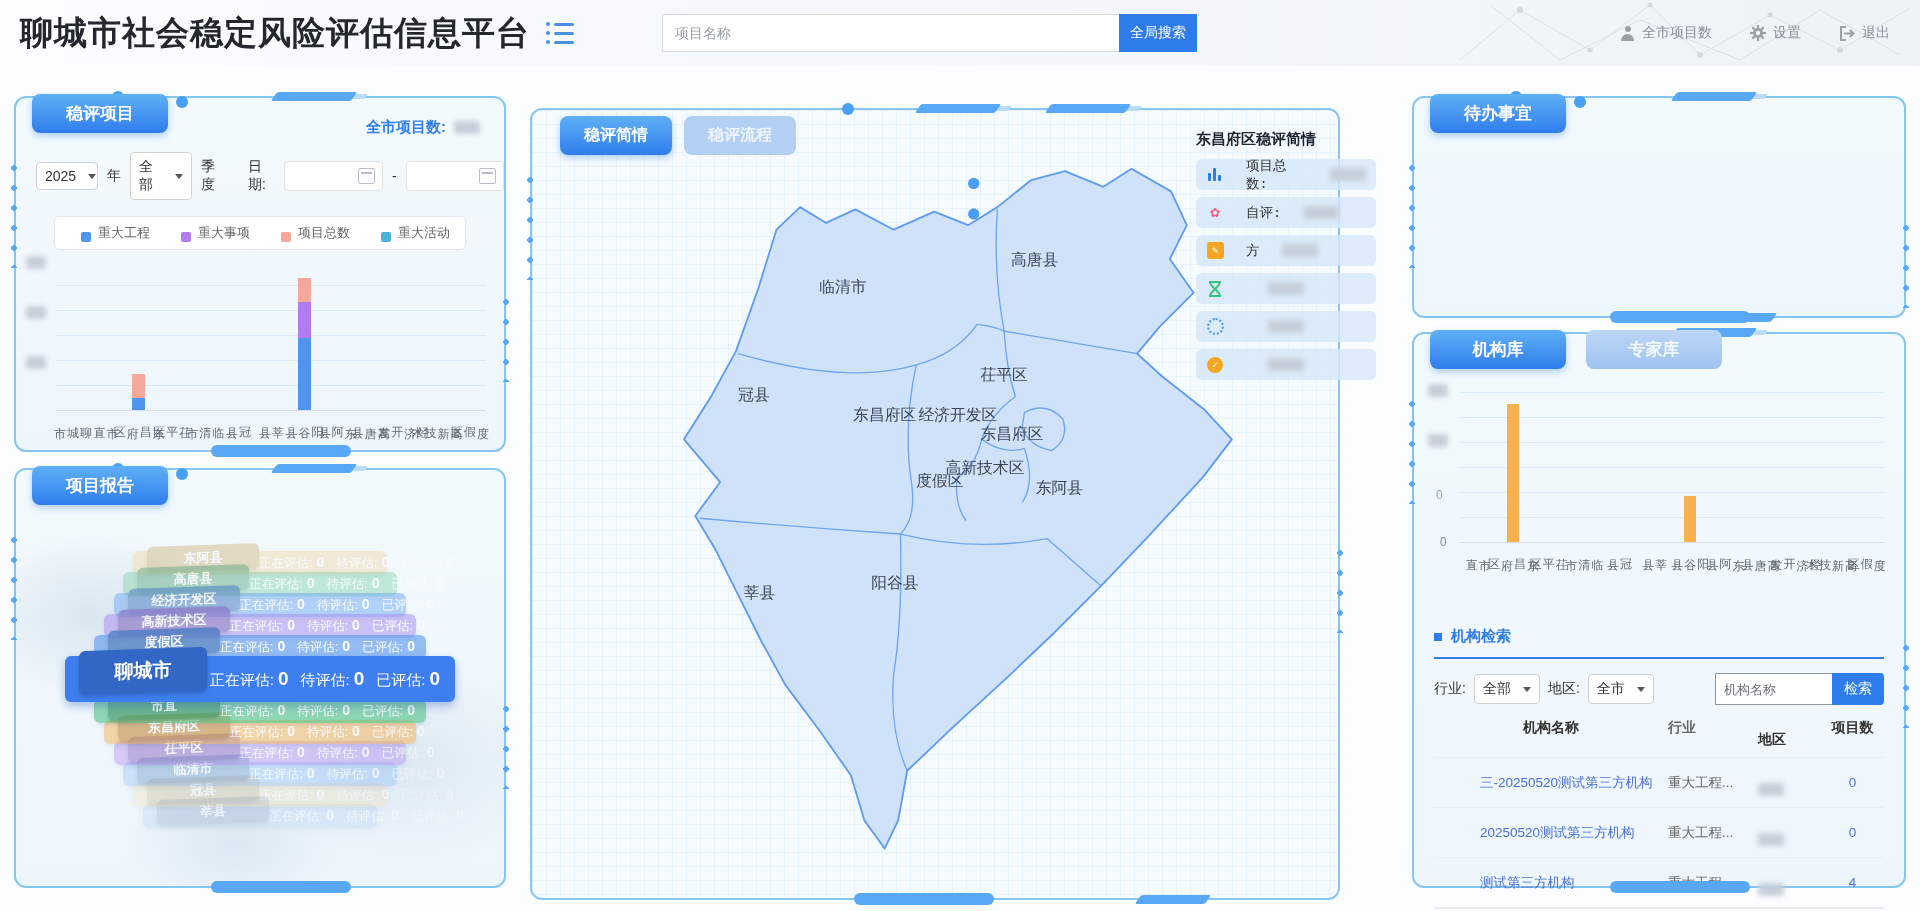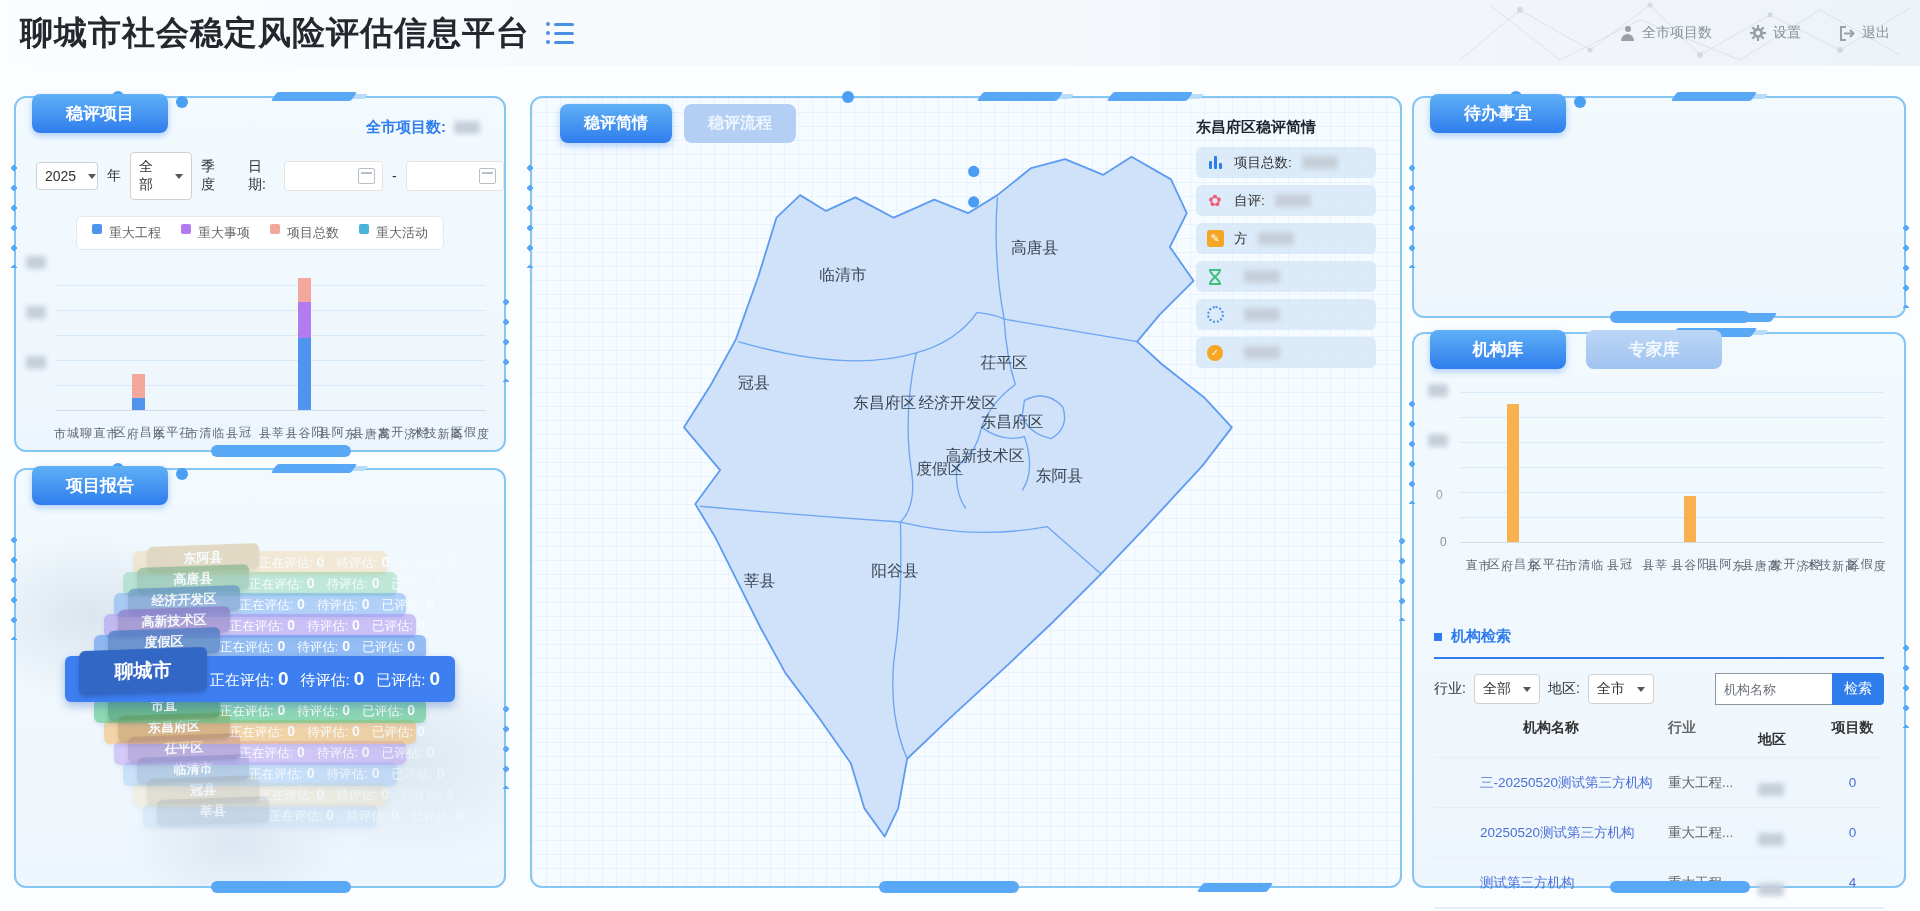--- a/index.html
+++ b/index.html
@@ -50,21 +50,21 @@
   .p-projects{left:14px;top:96px;width:492px;height:356px;}
   .total{position:absolute;top:20px;right:24px;color:#2f7ded;font-size:15px;font-weight:bold;display:flex;align-items:center;gap:8px;}
   .filters{display:flex;align-items:center;gap:9px;margin:54px 0 0 20px;font-size:14px;color:#333;}
   .select{border:1px solid #d0d0d0;border-radius:4px;padding:5px 8px;display:flex;align-items:center;gap:12px;
       background:#fff;cursor:pointer;min-width:44px;justify-content:space-between;}
   .chev{width:0;height:0;border-left:4px solid transparent;border-right:4px solid transparent;border-top:5px solid #555;}
   .date-box{width:112px;height:30px;border:1px solid #e2e2e2;border-radius:4px;background:#fff;
       display:flex;align-items:center;justify-content:flex-end;padding:0 7px;box-sizing:border-box;cursor:text;}
   .legend-box{margin:16px auto 0;width:fit-content;border:1px solid #e3e8ee;border-radius:6px;
       padding:7px 15px;display:flex;gap:20px;background:#fff;font-size:13px;color:#666;}
-  .legend-item{display:flex;align-items:flex-start;}
+  .legend-item{display:flex;align-items:flex-end;margin-left:11px;}
   .sw{width:10px;height:10px;border-radius:2px;display:inline-block;margin-right:7px;}
   .chart{position:relative;margin:12px 18px 0 40px;height:148px;display:flex;align-items:flex-end;
       border-bottom:1px solid #d5dde6;
       background:repeating-linear-gradient(to top,transparent 0 24px,rgba(160,200,240,.30) 24px 25px);}
   .bar-col{flex:1;height:100%;display:flex;align-items:flex-end;justify-content:center;position:relative;}
   .bar-stack{display:flex;flex-direction:column-reverse;width:13px;}
   .bar-seg{width:100%;}
   .bar-xlabel{position:absolute;top:100%;margin-top:7px;writing-mode:vertical-rl;text-orientation:upright;
       font-size:12px;color:#5f6670;line-height:13px;letter-spacing:1px;}
   .ysmudge{position:absolute;left:-30px;width:20px;}
@@ -81,36 +81,36 @@
       box-shadow:0 2px 5px rgba(60,100,160,.18);cursor:pointer;}
   .carousel-row.active{height:46px;box-shadow:0 4px 10px rgba(30,80,180,.35);}
   .plate{min-width:92px;text-align:center;color:#fff;font-weight:bold;font-size:13px;padding:4px 10px;
       border-radius:6px;margin-left:14px;transform:translateY(-5px) skewY(-2deg);box-shadow:0 2px 4px rgba(0,0,0,.18);}
   .carousel-row.active .plate{font-size:19px;padding:9px 18px;transform:translateY(-8px) skewY(-2deg);}
   .stats{flex:1;text-align:center;color:#fff;font-size:12.5px;white-space:nowrap;}
   .sval{font-weight:bold;font-size:14px;margin:0 12px 0 4px;}
   .carousel-row.active .stats{font-size:15px;}
   .carousel-row.active .sval{font-size:19px;}
   
-  .p-map{left:530px;top:96px;width:872px;height:792px;
+  .p-map{left:530px;top:108px;width:810px;height:792px;
       background-image:linear-gradient(rgba(140,190,240,.13) 1px,transparent 1px),
                        linear-gradient(90deg,rgba(140,190,240,.13) 1px,transparent 1px);
       background-size:14px 14px;background-color:#f6fbff;}
   .map-tabs{position:absolute;top:6px;left:28px;display:flex;gap:12px;z-index:5;}
   .map-tab{padding:9px 24px;border-radius:8px;font-size:16px;font-weight:bold;color:#fff;cursor:pointer;}
   .map-tab.active{background:linear-gradient(180deg,#5fb0f6,#2f7ded);box-shadow:0 3px 7px rgba(47,125,237,.35);}
   .map-tab.inactive{background:#b3cff4;color:#eef5ff;}
   .map-svg{position:absolute;left:80px;top:34px;width:640px;height:744px;}
   .region{fill:#cfe2f9;stroke:#5d9bf0;stroke-width:1.6;stroke-linejoin:round;}
   .border-line{fill:none;stroke:#5d9bf0;stroke-width:1.2;opacity:.85;}
   .map-label{font-size:14px;fill:#3c4654;text-anchor:middle;}
   .map-overlay{position:absolute;left:664px;top:20px;width:180px;z-index:6;}
   .ov-title{font-size:15px;font-weight:bold;color:#1e2430;margin-bottom:10px;}
   .ov-row{height:31px;margin-bottom:7px;background:rgba(213,231,249,.82);border-radius:6px;
-      display:flex;align-items:center;padding:0 10px;gap:10px;font-size:13.5px;color:#333;}
+      display:flex;align-items:center;padding:0 10px;gap:22px;font-size:13.5px;color:#333;font-family:Liberation Mono, monospace;}
   .ov-ic{display:inline-flex;align-items:flex-end;width:18px;justify-content:center;}
   .bc{display:inline-block;width:3px;background:#2f7ded;margin:0 1px;border-radius:1px;}
   .b1{height:8px}.b2{height:13px}.b3{height:6px}
   .flower-glyph{color:#f25b77;font-size:16px;line-height:16px;}
   .edit-box{width:17px;height:17px;background:#f5a623;border-radius:3px;color:#fff;font-size:11px;
       display:inline-flex;align-items:center;justify-content:center;}
   .loading-ring{width:13px;height:13px;border:2px dotted #4a90e2;border-radius:50%;display:inline-block;}
   .check-circle{width:16px;height:16px;background:#f5a623;border-radius:50%;color:#fff;font-size:10px;
       display:inline-flex;align-items:center;justify-content:center;font-weight:bold;}
   
@@ -178,20 +178,24 @@
     </g>
     <g fill="#b9bfc6">
       <circle cx="80" cy="10" r="3"></circle>
         <circle cx="150" cy="50" r="2.5"></circle>
         <circle cx="210" cy="5" r="2.5"></circle>
       <circle cx="260" cy="55" r="3"></circle>
         <circle cx="330" cy="15" r="2.5"></circle>
         <circle cx="400" cy="50" r="3"></circle>
     </g>
   </svg>
+  <div class="search-wrap">
+    <input type="text" placeholder="项目名称" style="">
+    <button class="search-btn">全局搜索</button>
+  </div>
   <div class="header-right">
     <span class="hr-item">
       <i class="person-ico"></i>
       <span>全市项目数</span>
     </span>
     <span class="hr-item">
       <svg width="16" height="16" viewBox="0 0 16 16">
         <g stroke="#9aa0a6" stroke-width="2.2">
             <line x1="8" y1="0" x2="8" y2="16"></line>
             <line x1="0" y1="8" x2="16" y2="8"></line>

